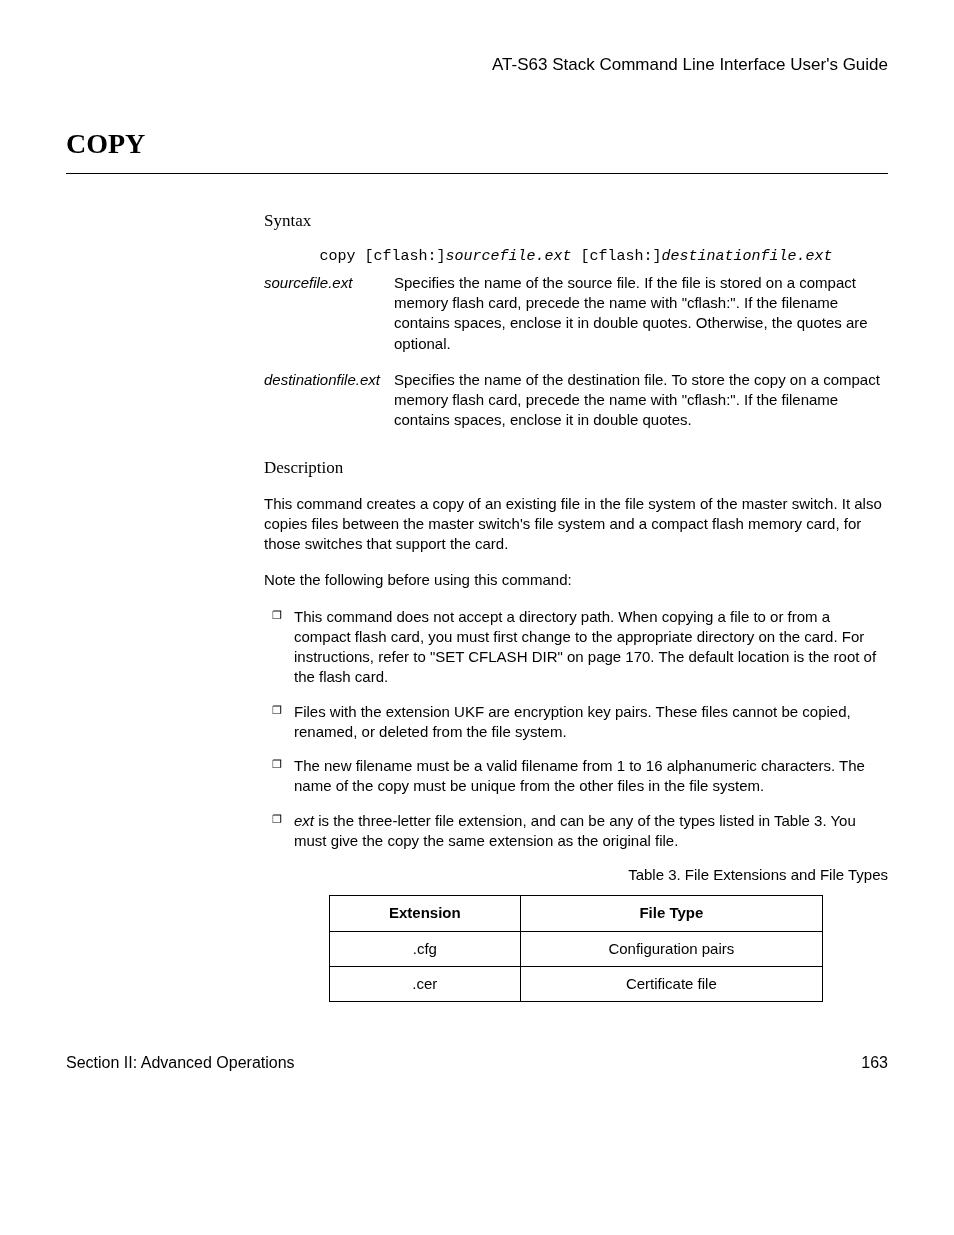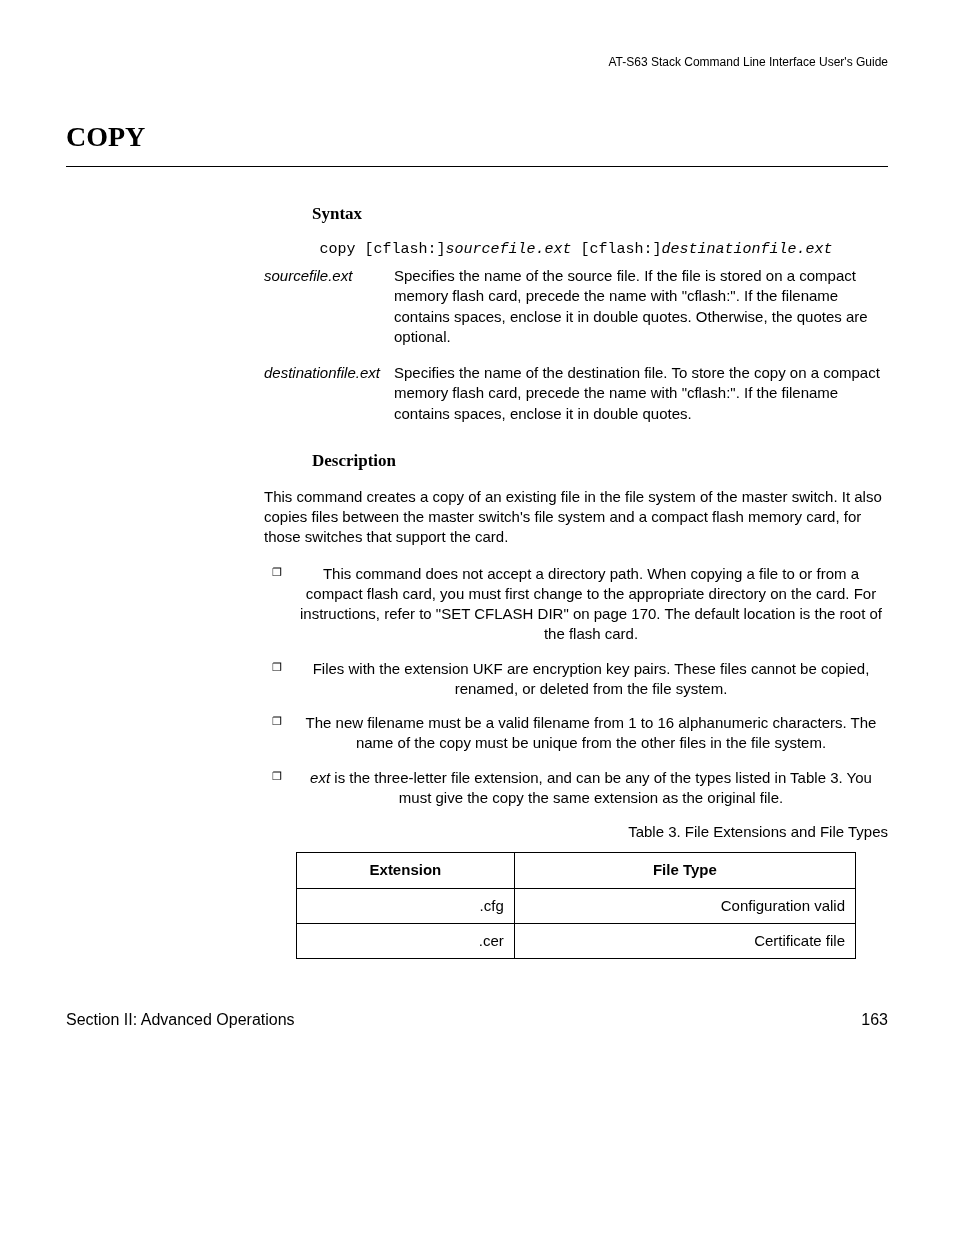--- a/index.html
+++ b/index.html
@@ -7,42 +7,41 @@
     font-size: 15px;
     color: #000;
     margin: 0;
     padding: 54px 66px 40px 66px;
     width: 954px;
     box-sizing: border-box;
     line-height: 1.35;
   }
   .running-head {
     text-align: right;
-    font-size: 12px;
+    font-size: 17px;
     font-family: Arial, Helvetica, sans-serif;
     margin-bottom: 48px;
   }
   .page-title {
     font-family: "Times New Roman", Times, serif;
     font-weight: bold;
     font-size: 28px;
     border-bottom: 1.5px solid #000;
     padding-bottom: 10px;
     margin-bottom: 36px;
   }
   .content {
     margin-left: 198px;
   }
   .sect-head {
     font-family: "Times New Roman", Times, serif;
-    font-weight: bold;
+    font-weight: normal;
     font-size: 17px;
     margin-top: 26px;
     margin-bottom: 14px;
-    margin-left: 48px;
   }
   .syntax-line {
     font-family: "Courier New", Courier, monospace;
     font-size: 15px;
     white-space: nowrap;
     margin-bottom: 6px;
     text-align: center;
   }
   .syntax-italic { font-style: italic; }
   .param-row {
@@ -60,44 +59,43 @@
   .para { margin-bottom: 16px; }
   ul.bullet {
     list-style: none;
     padding: 0;
     margin: 0 0 14px 0;
   }
   ul.bullet li {
     position: relative;
     padding-left: 30px;
     margin-bottom: 14px;
-    text-align: center;
   }
   ul.bullet li::before {
     content: "❐";
     position: absolute;
     left: 8px;
     top: 1px;
     font-size: 11px;
   }
   .italic { font-style: italic; }
   .table-caption {
     text-align: right;
     margin: 8px 0 10px 0;
   }
   table.ext-table {
     border-collapse: collapse;
     margin: 10px auto;
-    width: 560px;
+    width: 494px;
   }
   table.ext-table th, table.ext-table td {
     border: 1px solid #000;
     padding: 7px 10px;
     font-size: 15px;
-    text-align: right;
+    text-align: center;
   }
   table.ext-table th {
     font-weight: bold;
     text-align: center;
   }
   .footer {
     margin-top: 50px;
     font-size: 16px;
     display: flex;
     justify-content: space-between;
@@ -123,38 +121,39 @@
     <div class="param-desc">Specifies the name of the source file. If the file is stored on a compact memory flash card, precede the name with "cflash:". If the filename contains spaces, enclose it in double quotes. Otherwise, the quotes are optional.</div>
   </div>
   <div class="param-row">
     <div class="param-name">destinationfile.ext</div>
     <div class="param-desc">Specifies the name of the destination file. To store the copy on a compact memory flash card, precede the name with "cflash:". If the filename contains spaces, enclose it in double quotes.</div>
   </div>
 
   <div class="sect-head">Description</div>
 
   <div class="para">This command creates a copy of an existing file in the file system of the master switch. It also copies files between the master switch's file system and a compact flash memory card, for those switches that support the card.</div>
+  <div class="para">Note the following before using this command:</div>
 
   <ul class="bullet">
     <li><span>This command does not accept a directory path. When copying a file to or from a compact flash card, you must first change to the appropriate directory on the card. For instructions, refer to "SET CFLASH DIR" on page 170. The default location is the root of the flash card.</span></li>
     <li><span>Files with the extension UKF are encryption key pairs. These files cannot be copied, renamed, or deleted from the file system.</span></li>
     <li><span>The new filename must be a valid filename from 1 to 16 alphanumeric characters. The name of the copy must be unique from the other files in the file system.</span></li>
     <li><span class="italic">ext</span><span> is the three-letter file extension, and can be any of the types listed in Table 3. You must give the copy the same extension as the original file.</span></li>
   </ul>
 
   <div class="table-caption">Table 3. File Extensions and File Types</div>
   <table class="ext-table">
     <tbody>
         <tr>
       <th>Extension</th>
       <th>File Type</th>
     </tr>
     <tr>
       <td>.cfg</td>
-      <td>Configuration valid</td>
+      <td>Configuration pairs</td>
     </tr>
     <tr>
       <td>.cer</td>
       <td>Certificate file</td>
     </tr>
   </tbody>
     </table>
 
 </div>
 

